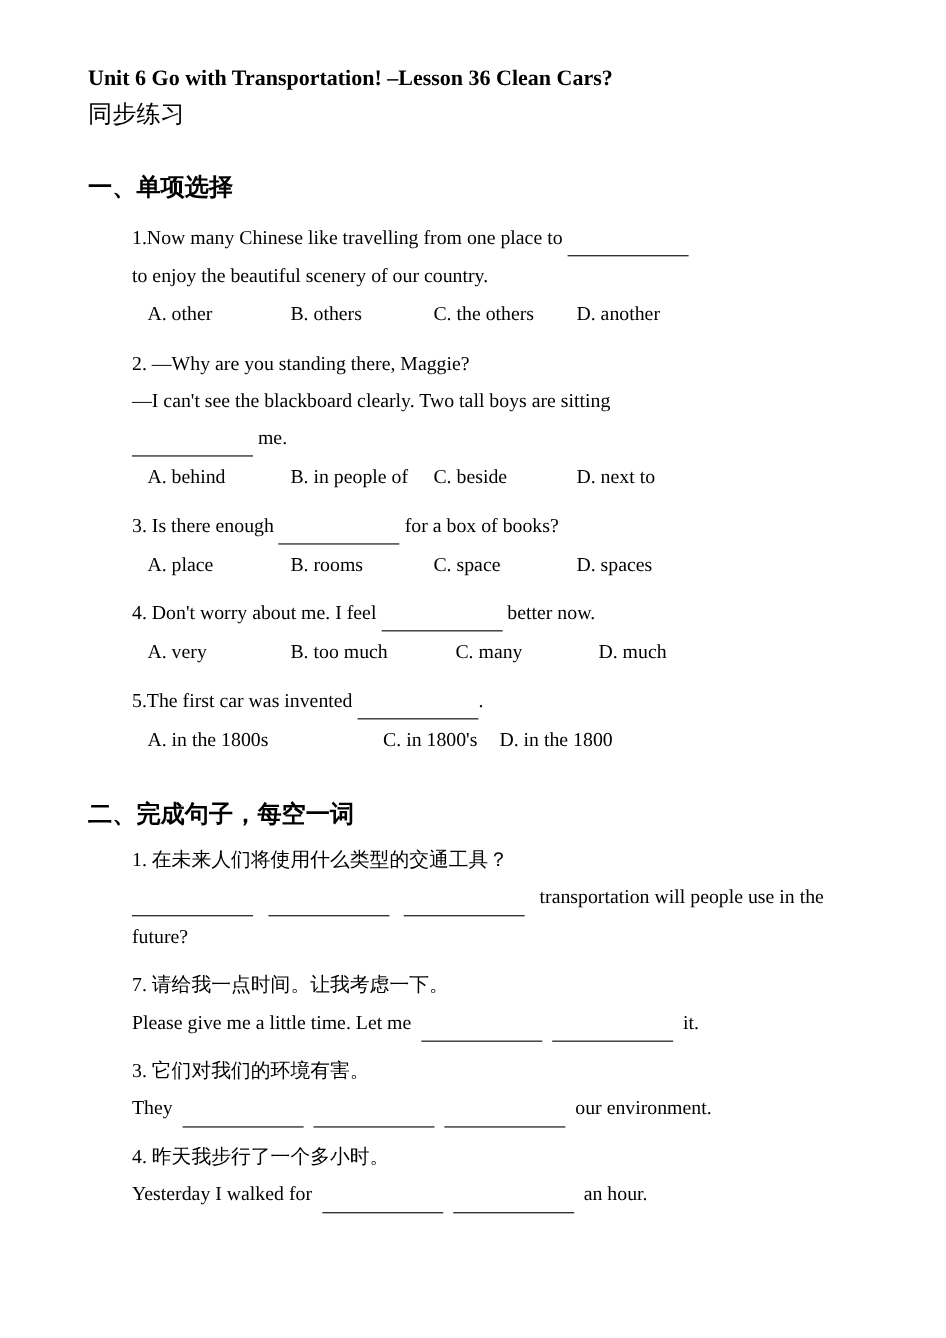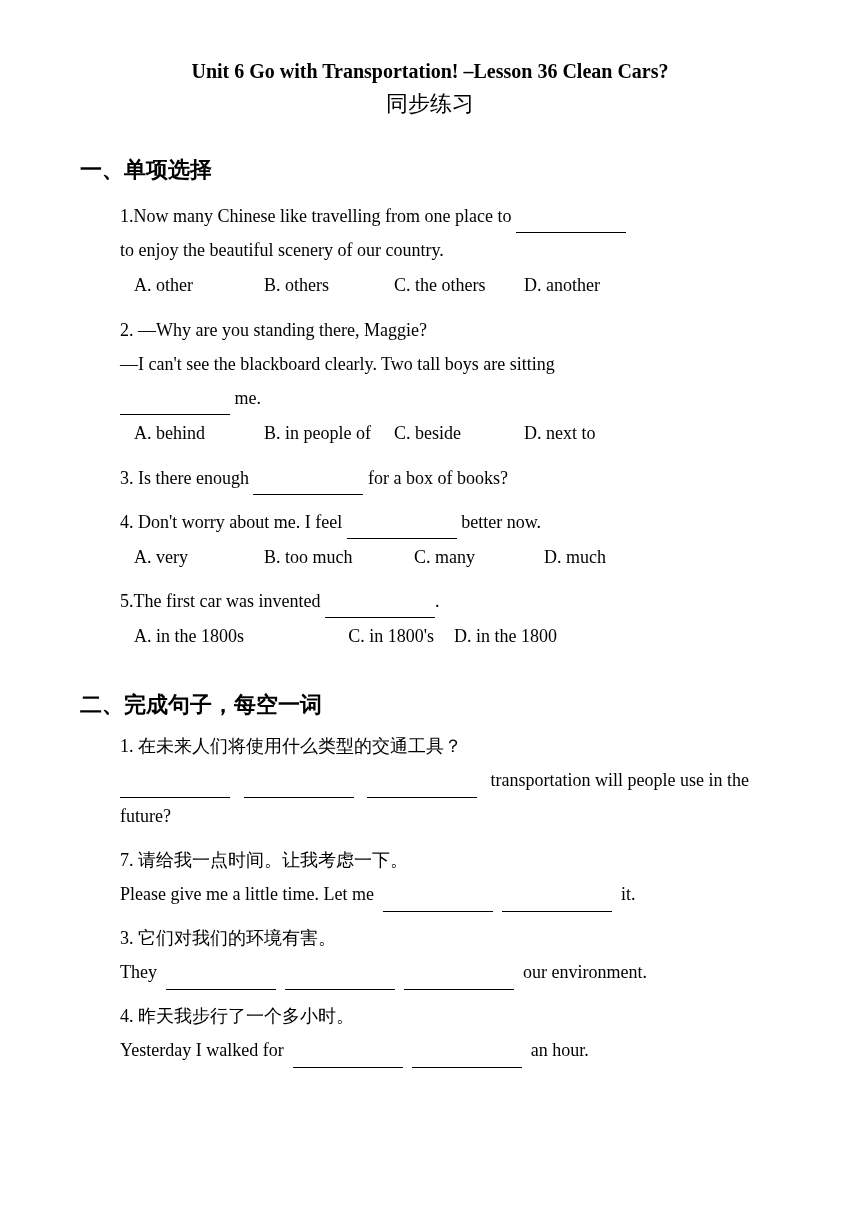--- a/index.html
+++ b/index.html
@@ -10,21 +10,20 @@
     body {
       background: #fff;
       font-family: "SimSun", "宋体", serif;
       font-size: 18px;
       color: #000;
       width: 860px;
       min-height: 1216px;
       padding: 60px 80px;
     }
     .title-block {
-      text-align: center;
       margin-bottom: 10px;
     }
     .title-en {
       font-family: "Times New Roman", serif;
       font-size: 20px;
       font-weight: bold;
     }
     .title-cn {
       font-size: 22px;
       margin-top: 6px;
@@ -129,20 +128,26 @@
     <span class="option">B. in people of</span>
     <span class="option">C. beside</span>
     <span class="option">D. next to</span>
   </div>
 </div>
 
 <div class="question-block q-num-indent">
   <div class="question-text q-indent">
     3. Is there enough <span class="blank blank-lg"></span> for a box of books?
   </div>
+  <div class="options-row">
+    <span class="option">A. place</span>
+    <span class="option">B. rooms</span>
+    <span class="option">C. space</span>
+    <span class="option">D. spaces</span>
+  </div>
 </div>
 
 <div class="question-block q-num-indent">
   <div class="question-text q-indent">
     4. Don't worry about me. I feel <span class="blank blank-lg"></span> better now.
   </div>
   <div class="options-row">
     <span class="option">A. very</span>
     <span class="option" style="min-width:130px;font-family:Liberation Serif, serif;">B. too much</span>
     <span class="option">C. many</span>

